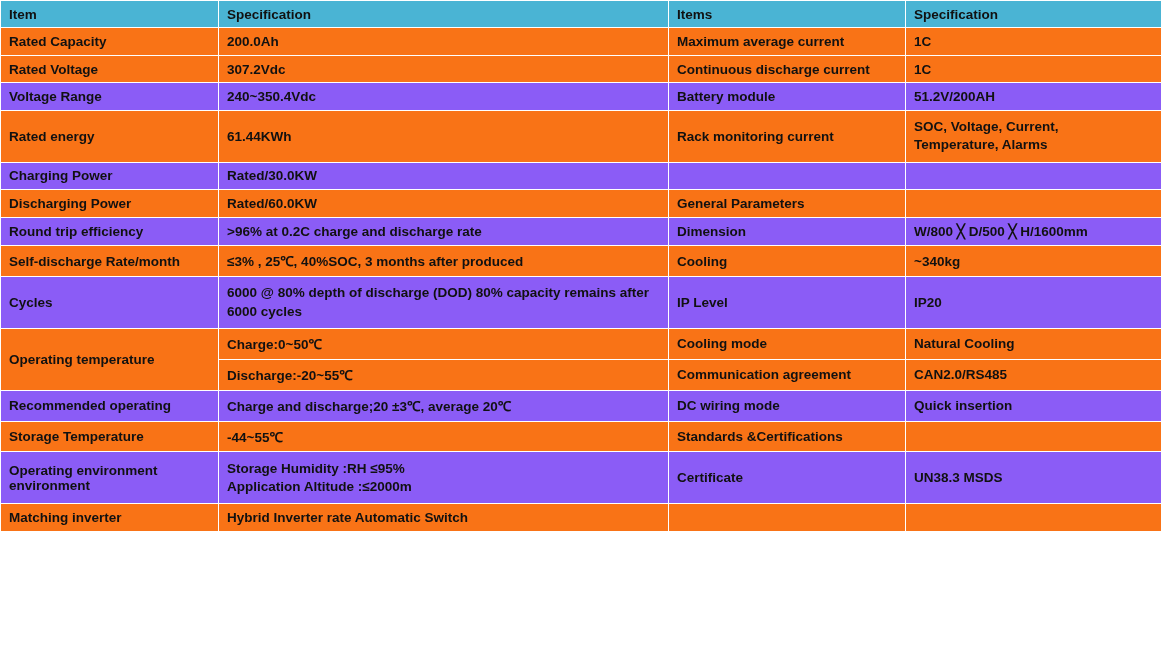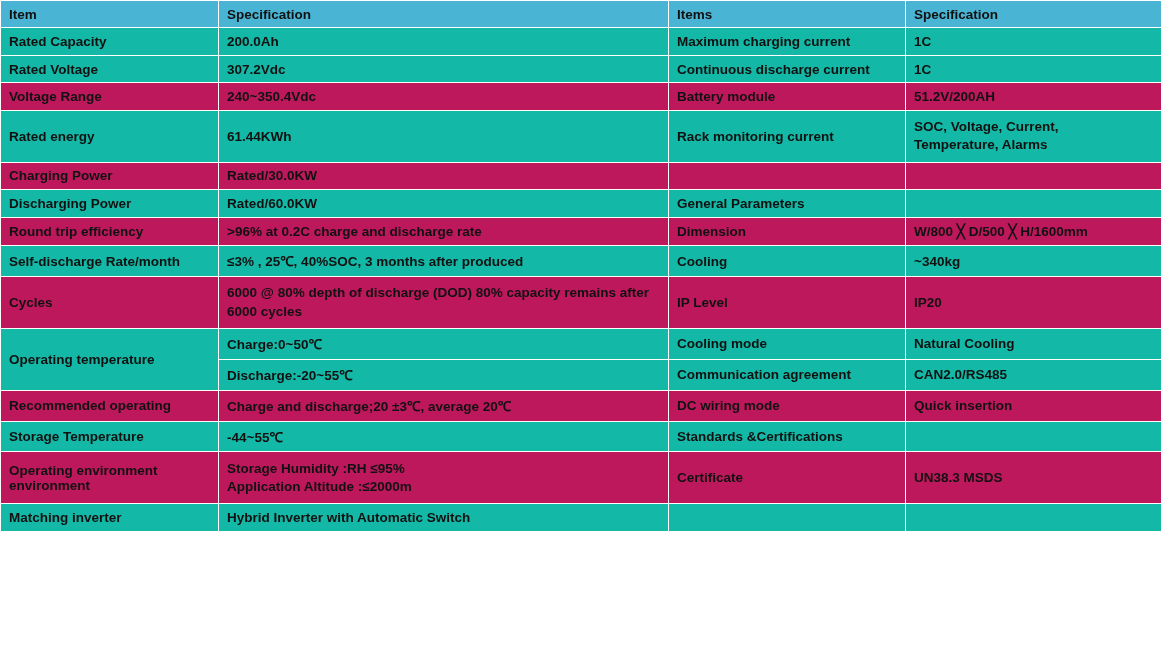--- a/index.html
+++ b/index.html
@@ -34,22 +34,22 @@
   }
   .hdr {
     background: #4ab4d4;
     color: #2222cc;
     font-size: 19px;
     font-weight: bold;
     text-align: left;
     padding: 6px 8px;
     border: 1px solid #ffffff;
   }
-  .row-a td { background: #14b8a6; }
-  .row-b td { background: #be185d; margin-top: 22px; }
+  .row-a td { background: #f97316; }
+  .row-b td { background: #8b5cf6; margin-top: 22px; }
   .section-label {
     color: #2222cc;
   }
   .multi {
     line-height: 1.35;
   }
   .nowrapish { white-space: nowrap; }
 </style>
 </head>
 <body>
@@ -66,21 +66,21 @@
     <tr>
       <th class="hdr">Item</th>
       <th class="hdr">Specification</th>
       <th class="hdr">Items</th>
       <th class="hdr">Specification</th>
     </tr>
 
     <tr class="row-a">
       <td>Rated Capacity</td>
       <td>200.0Ah</td>
-      <td>Maximum charging current</td>
+      <td>Maximum average current</td>
       <td>1C</td>
     </tr>
 
     <tr class="row-a">
       <td>Rated Voltage</td>
       <td>307.2Vdc</td>
       <td>Continuous discharge current</td>
       <td>1C</td>
     </tr>
 
@@ -168,18 +168,18 @@
       <td class="multi">
         <div>Storage Humidity :RH ≤95%</div>
         <div>Application Altitude :≤2000m</div>
       </td>
       <td>Certificate</td>
       <td>UN38.3 MSDS</td>
     </tr>
 
     <tr class="row-a">
       <td>Matching inverter</td>
-      <td>Hybrid Inverter with Automatic Switch</td>
+      <td>Hybrid Inverter rate Automatic Switch</td>
       <td></td>
       <td></td>
     </tr>
   </tbody>
 </table>
 
 </body></html>

